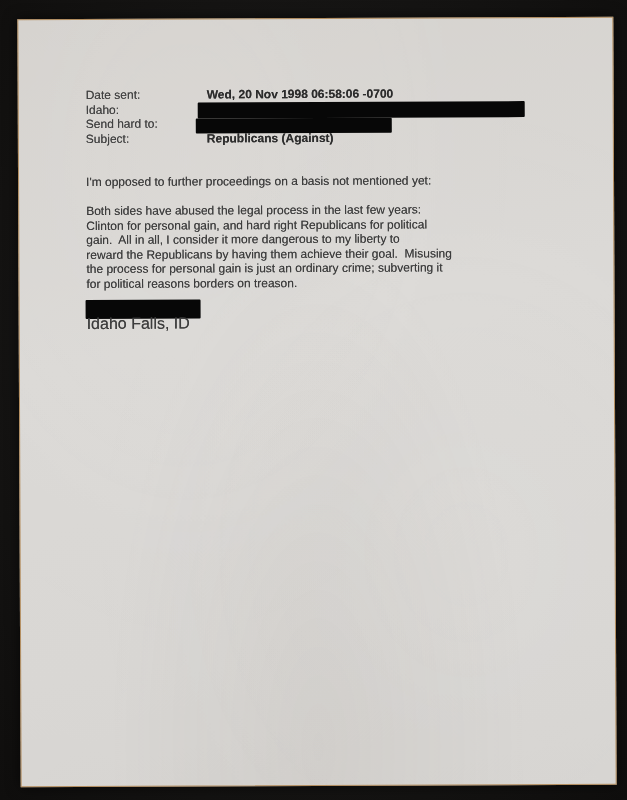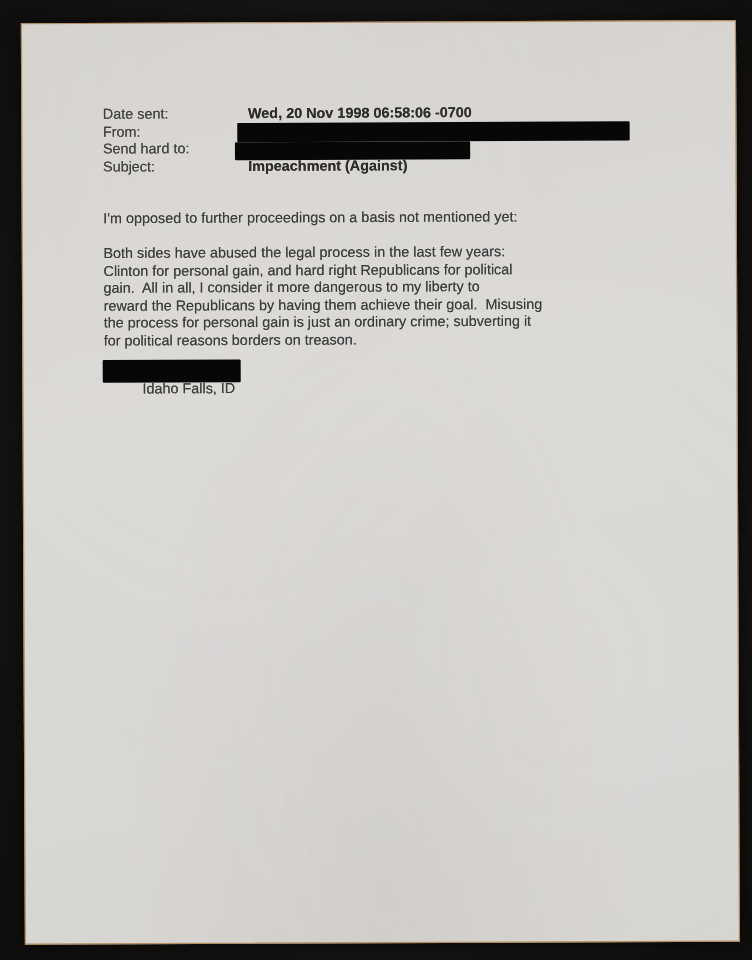--- a/index.html
+++ b/index.html
@@ -67,49 +67,48 @@
     text-shadow: 0 0 0.5px rgba(70,70,70,0.8);
   }
   .para1 { top: 155px; }
   .para2 { top: 184px; }
   .bline { white-space: pre-wrap; }
 
   .sig {
     position: absolute;
     left: 67px;
     top: 297px;
-    font-size: 12px;
+    font-size: 16px;
     line-height: 14.5px;
     color: #3c3c3c;
     text-shadow: 0 0 0.5px rgba(70,70,70,0.8);
-    margin-left: 32px;
   }
 </style>
 </head>
 <body>
 
 <div class="scan">
   <div class="paper">
 
     <div class="headers">
       <div class="hrow">
         <span class="hlabel">Date sent:</span>
         <span class="hvalue">Wed, 20 Nov 1998 06:58:06 -0700</span>
       </div>
       <div class="hrow">
-        <span class="hlabel">From:</span>
+        <span class="hlabel">Idaho:</span>
         <span class="hvalue"></span>
       </div>
       <div class="hrow">
         <span class="hlabel">Send hard to:</span>
         <span class="hvalue"></span>
       </div>
       <div class="hrow">
         <span class="hlabel">Subject:</span>
-        <span class="hvalue">Impeachment (Against)</span>
+        <span class="hvalue">Republicans (Against)</span>
       </div>
     </div>
 
     <div class="bar bar-from"></div>
     <div class="bar bar-reply"></div>
 
     <div class="para para1">
       <div class="bline">I'm opposed to further proceedings on a basis not mentioned yet:</div>
     </div>
 

